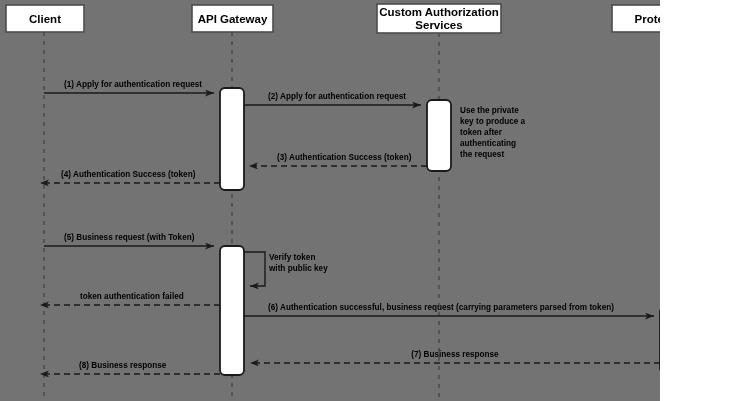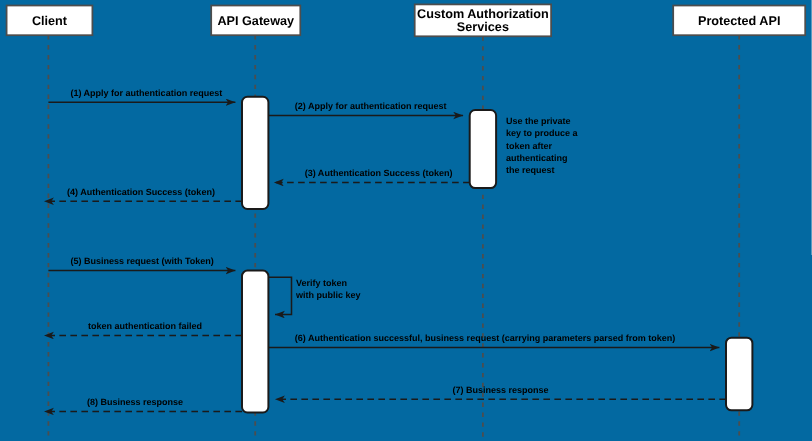--- a/index.html
+++ b/index.html
@@ -6,23 +6,23 @@
   html, body {
     margin: 0;
     padding: 0;
     background: #ffffff;
   }
   body {
     font-family: "Liberation Sans", sans-serif;
   }
   #canvas {
     position: relative;
-    width: 738px;
+    width: 660px;
     height: 401px;
-    background: #0369a1;
+    background: #737373;
     overflow: hidden;
   }
   #diagram-svg {
     position: absolute;
     left: 0;
     top: 0;
     width: 738px;
     height: 401px;
   }
   .lifeline-box {

